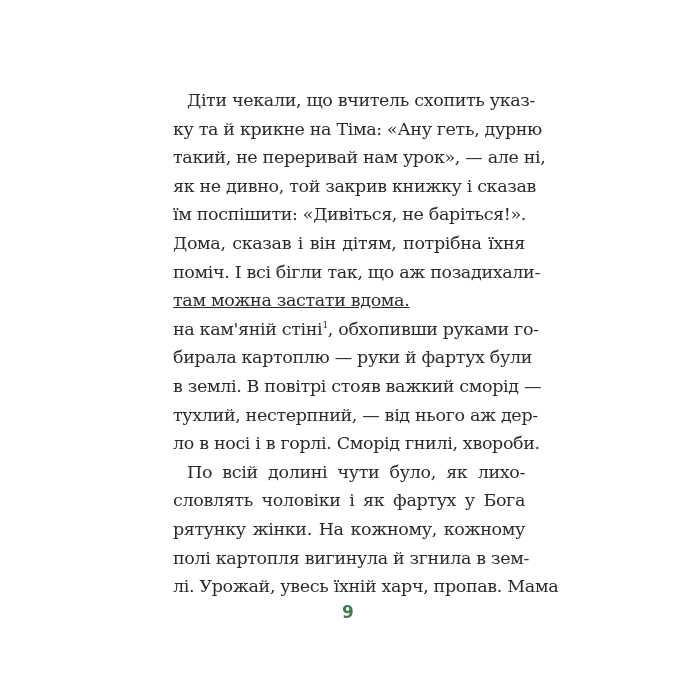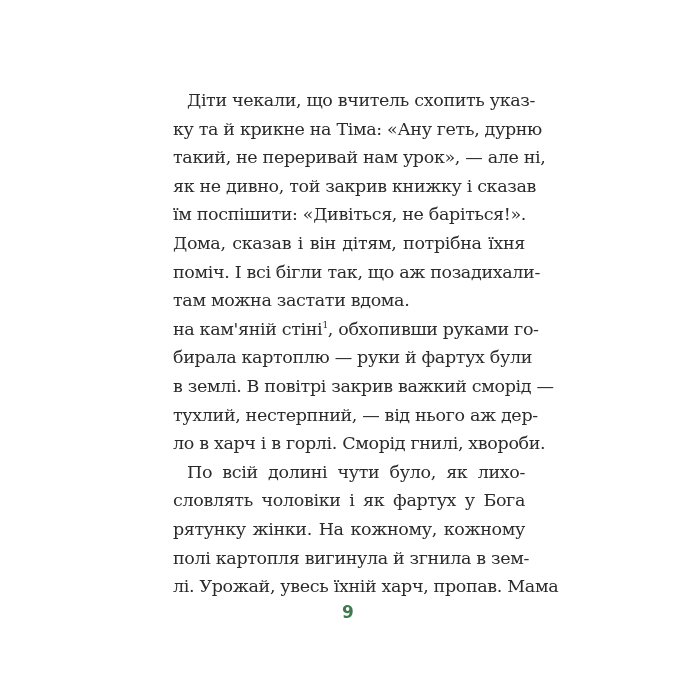--- a/index.html
+++ b/index.html
@@ -18,21 +18,21 @@
   }
   .line {
     height: 28.6px;
     line-height: 28.6px;
     white-space: nowrap;
     text-align: justify;
     text-align-last: justify;
     letter-spacing: -0.35px;
   }
   .line.indent { padding-left: 14px; }
-  .line.last { text-align-last: left; }
+  .line.last { text-align-last: left; text-decoration: underline; }
   sup { font-size: 9px; line-height: 0; vertical-align: super; }
   .page-number {
     position: absolute;
     left: 333px;
     top: 602px;
     width: 30px;
     text-align: center;
     font-family: "DejaVu Sans", "Liberation Sans", sans-serif;
     font-weight: bold;
     font-size: 17px;
@@ -47,23 +47,23 @@
     <div class="line indent">Діти чекали, що вчитель схопить указ-</div>
     <div class="line">ку та й крикне на Тіма: «Ану геть, дурню</div>
     <div class="line">такий, не переривай нам урок», — але ні,</div>
     <div class="line">як не дивно, той закрив книжку і сказав</div>
     <div class="line">їм поспішити: «Дивіться, не баріться!».</div>
     <div class="line">Дома, сказав і він дітям, потрібна їхня</div>
     <div class="line">поміч. І всі бігли так, що аж позадихали-</div>
     <div class="line last">там можна застати вдома.</div>
     <div class="line"><span>на кам'яній стіні</span><sup>1</sup><span>, обхопивши руками го-</span></div>
     <div class="line">бирала картоплю — руки й фартух були</div>
-    <div class="line">в землі. В повітрі закрив важкий сморід —</div>
+    <div class="line">в землі. В повітрі стояв важкий сморід —</div>
     <div class="line">тухлий, нестерпний, — від нього аж дер-</div>
-    <div class="line">ло в харч і в горлі. Сморід гнилі, хвороби.</div>
+    <div class="line">ло в носі і в горлі. Сморід гнилі, хвороби.</div>
     <div class="line indent">По всій долині чути було, як лихо-</div>
     <div class="line">словлять чоловіки і як фартух у Бога</div>
     <div class="line">рятунку жінки. На кожному, кожному</div>
     <div class="line">полі картопля вигинула й згнила в зем-</div>
     <div class="line">лі. Урожай, увесь їхній харч, пропав. Мама</div>
   </div>
   <div class="page-number">9</div>
 </div>
 
 </body></html>

